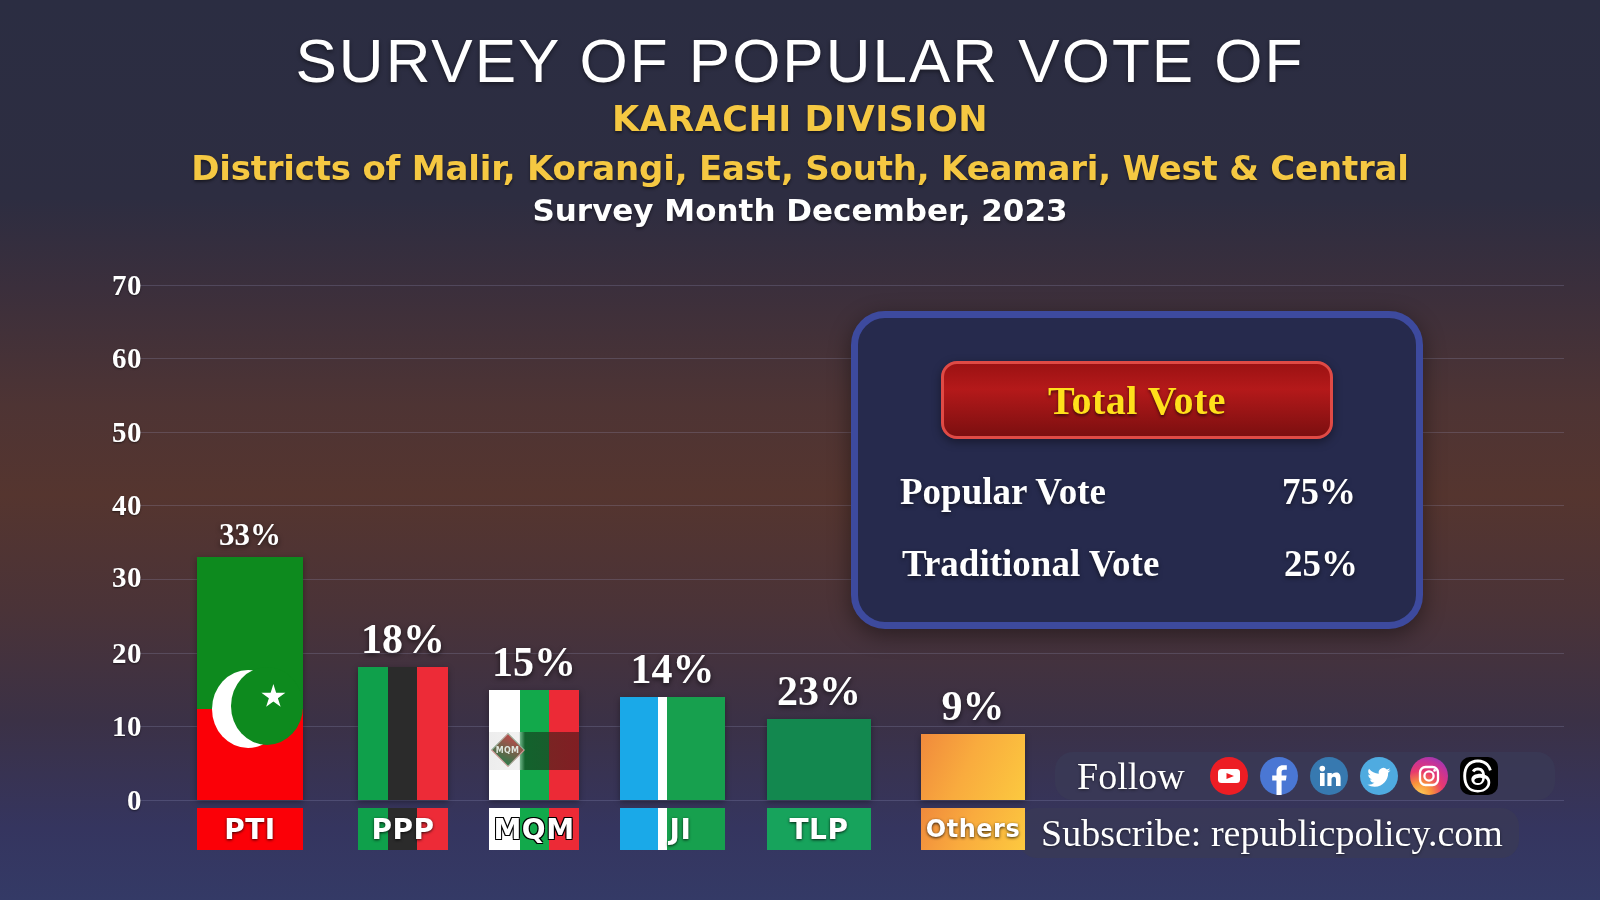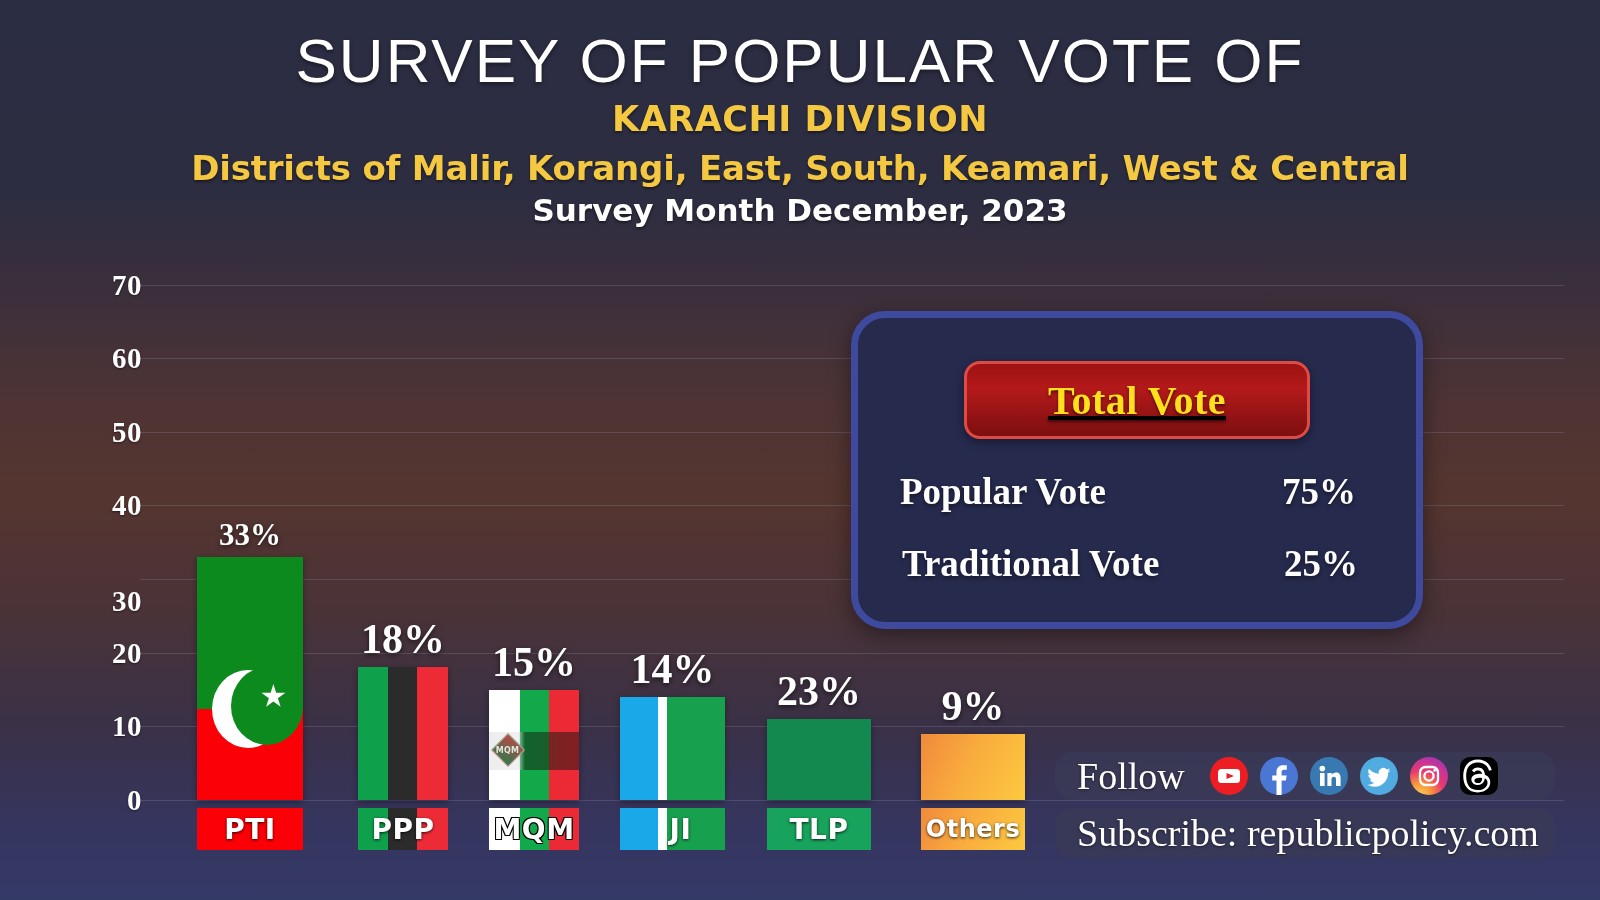--- a/index.html
+++ b/index.html
@@ -203,21 +203,21 @@
     <div class="title-main">SURVEY OF POPULAR VOTE OF</div>
     <div class="title-sub1">KARACHI DIVISION</div>
     <div class="title-sub2">Districts of Malir, Korangi, East, South, Keamari, West &amp; Central</div>
     <div class="title-sub3">Survey Month December, 2023</div>
   </div>
 
   <div class="ytick" style="top:271px;">70</div>
   <div class="ytick" style="top:344px;">60</div>
   <div class="ytick" style="top:418px;">50</div>
   <div class="ytick" style="top:491px;">40</div>
-  <div class="ytick" style="top:587px;">30</div>
+  <div class="ytick" style="top:563px;">30</div>
   <div class="ytick" style="top:639px;">20</div>
   <div class="ytick" style="top:712px;">10</div>
   <div class="ytick" style="top:786px;">0</div>
 
   <div class="bar-col" style="left:197px; width:106px; height:243px;">
     <div class="bar-value" style="bottom:250px; font-size:31px;">33%</div>
     <div class="bar f-pti" style="height:243px;">
       <div class="pti-emblem" style="width:72px; height:78px; bottom:52px; left:48%;">
         <div class="crescent"></div>
         <div class="pti-star" style="width:25px; height:25px; right:-2px; top:14px;"></div>
@@ -274,21 +274,21 @@
   <div class="bar-col" style="left:921px; width:104px; height:66px;">
     <div class="bar-value" style="bottom:73px; font-size:42px;">9%</div>
     <div class="bar f-oth" style="height:66px;"></div>
     <div class="xlabel">
       <div class="flagfill f-oth"></div>
       <span style="font-size:24px;">Others</span>
     </div>
   </div>
 
   <div class="totalcard" style="left:851px; top:311px; width:572px; height:318px;">
-    <div class="tv-pill" style="top:43px; width:346px; height:78px;text-decoration:underline;">
+    <div class="tv-pill" style="top:43px; width:392px; height:78px;">
       <span class="tv-pill-text">Total Vote</span>
     </div>
 
     <div class="tv-row" style="left:42px; top:152px; width:490px;">
       <span class="tv-label">Popular Vote</span>
       <span class="tv-val" style="left:382px;">75%</span>
     </div>
 
     <div class="tv-row" style="left:44px; top:224px; width:490px;">
       <span class="tv-label">Traditional Vote</span>
@@ -349,17 +349,17 @@
     </span>
 
     <span class="sicon">
       <svg viewBox="0 0 40 40" width="40" height="40">
         <rect x="1" y="1" width="38" height="38" rx="10" fill="#000000"></rect>
         <path d="M26.4 19.1c-.14-.07-.28-.13-.43-.2-.25-4.62-2.77-7.26-7.01-7.29h-.06c-2.53 0-4.64 1.08-5.94 3.05l2.33 1.6c.97-1.47 2.49-1.79 3.61-1.79h.04c1.4.01 2.45.42 3.13 1.21.5.58.83 1.38 1 2.39-1.27-.21-2.64-.28-4.1-.19-4.12.24-6.77 2.64-6.59 5.98.09 1.69.93 3.15 2.37 4.1 1.21.8 2.78 1.19 4.4 1.1 2.15-.12 3.83-.94 5.01-2.44.89-1.14 1.46-2.62 1.71-4.48 1.03.62 1.79 1.44 2.21 2.42.71 1.67.76 4.4-1.47 6.63-1.96 1.95-4.31 2.8-7.86 2.82-3.94-.03-6.92-1.29-8.86-3.76C8.13 27.57 7.19 24.3 7.15 20c.04-4.3.98-7.57 2.79-9.72C11.88 7.81 14.86 6.55 18.8 6.52c3.97.03 7 1.3 9.01 3.78.99 1.22 1.73 2.75 2.22 4.53l2.73-.73c-.6-2.2-1.54-4.1-2.82-5.68C27.37 5.25 23.6 3.6 18.81 3.57h-.02c-4.78.03-8.5 1.69-11.07 4.93C5.44 11.38 4.26 15.27 4.22 19.99v.02c.04 4.72 1.22 8.61 3.5 11.49 2.57 3.24 6.29 4.9 11.07 4.93h.02c4.25-.03 7.24-1.14 9.71-3.6 3.23-3.22 3.13-7.26 2.07-9.74-.77-1.78-2.23-3.23-4.19-4zm-7.27 7.99c-1.79.1-3.65-.7-3.74-2.39-.07-1.25.89-2.65 3.85-2.82.34-.02.67-.03.99-.03 1.08 0 2.08.1 3 .31-.34 4.26-2.34 4.83-4.1 4.93z" fill="#ffffff"></path>
       </svg>
     </span>
   </div>
 
-  <div class="pillbar" style="left:1055px; top:808px; width:500px; height:50px;">
+  <div class="pillbar" style="left:1019px; top:808px; width:500px; height:50px;">
     <span class="subscribe-text">Subscribe: republicpolicy.com</span>
   </div>
 
 </div>
 
 </body></html>

